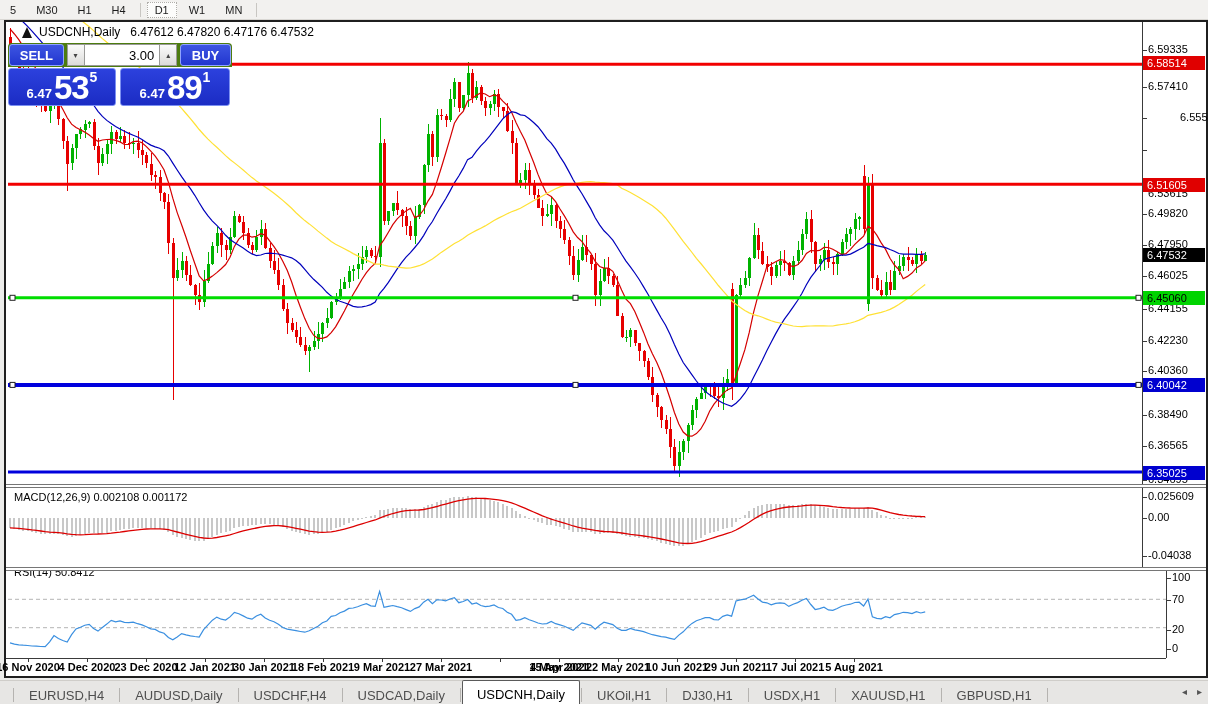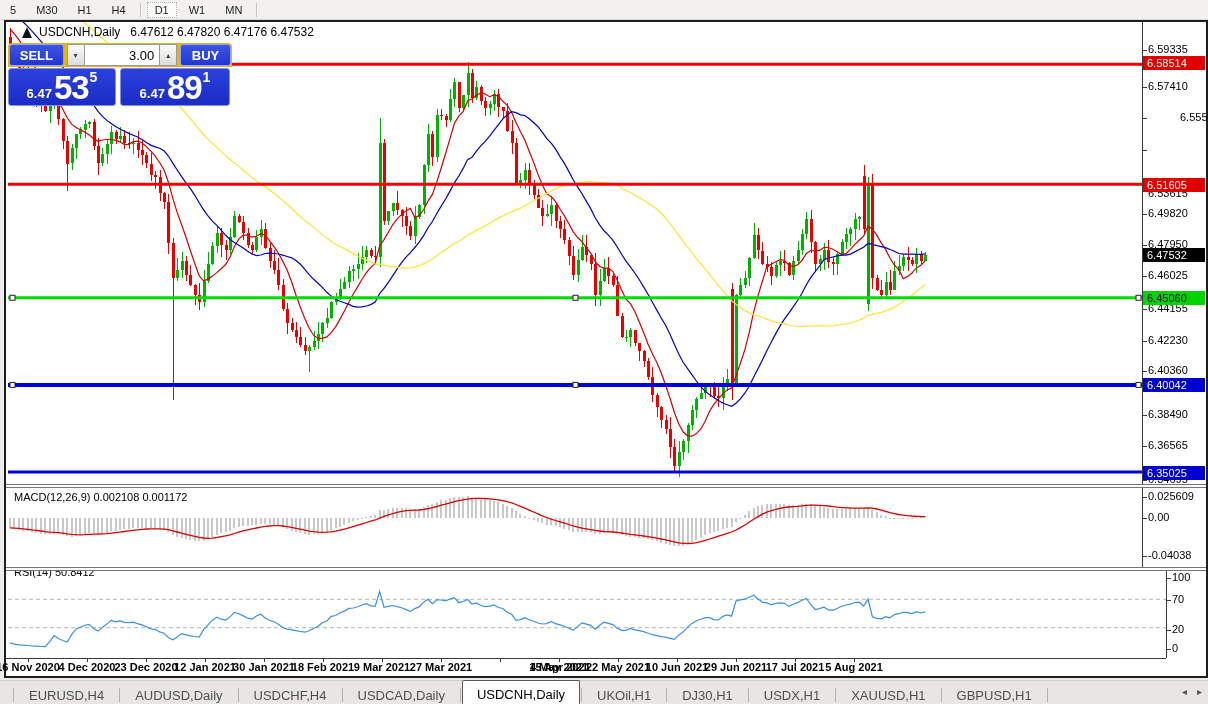--- a/index.html
+++ b/index.html
@@ -12,21 +12,21 @@
   .tb-sep{width:1px;height:14px;background:#c8c6c2;margin:0 4px;}
   
   #frame{position:absolute;left:4px;top:20px;width:1204px;height:658px;background:#ffffff;border:2px solid #1f1f1f;box-sizing:border-box;}
   svg{position:absolute;display:block;}
   
   #chart-title{position:absolute;left:22px;top:25px;z-index:5;display:flex;align-items:center;font-size:12px;color:#000;}
   #chart-icon{width:0;height:0;border-left:5px solid transparent;border-right:5px solid transparent;border-bottom:11px solid #111;margin-right:7px;}
   #chart-title .sym{margin-right:10px;}
   
   #quote-panel{position:absolute;left:8px;top:43px;z-index:6;width:224px;}
-  #qp-top{display:flex;align-items:stretch;height:24px;background:#eab308;border-radius:4px 4px 0 0;padding:1px;box-sizing:border-box;}
+  #qp-top{display:flex;align-items:stretch;height:24px;background:#4d7c0f;border-radius:4px 4px 0 0;padding:1px;box-sizing:border-box;}
   .qp-btn{background:linear-gradient(#3d55e2,#2236cf);border:1px solid #8fa2ff;border-radius:3px;color:#fff;font-size:13px;font-weight:600;display:flex;align-items:center;justify-content:center;cursor:pointer;}
   #sell-btn{width:56px;}
   #buy-btn{width:52px;}
   .spin-btn{width:17px;background:linear-gradient(#fbfbfb,#dcdcda);border:1px solid #9a9a98;color:#444;font-size:8px;display:flex;align-items:center;justify-content:center;cursor:pointer;}
   #vol-box{width:74px;background:#fff;border:1px solid #9a9a98;border-left:none;border-right:none;font-size:13px;color:#000;display:flex;align-items:center;justify-content:flex-end;padding-right:5px;}
   #qp-bottom{display:flex;margin-top:1px;}
   .qp-tile{height:34px;background:linear-gradient(#2c41dd,#1b2cc4);border:1px solid #7c90f2;border-radius:3px;color:#fff;display:flex;align-items:flex-end;justify-content:center;padding-bottom:2px;cursor:pointer;}
   #sell-tile{width:106px;margin-right:4px;}
   #buy-tile{width:108px;}
   .tile-small{font-size:13px;font-weight:700;margin-right:2px;line-height:19px;}

